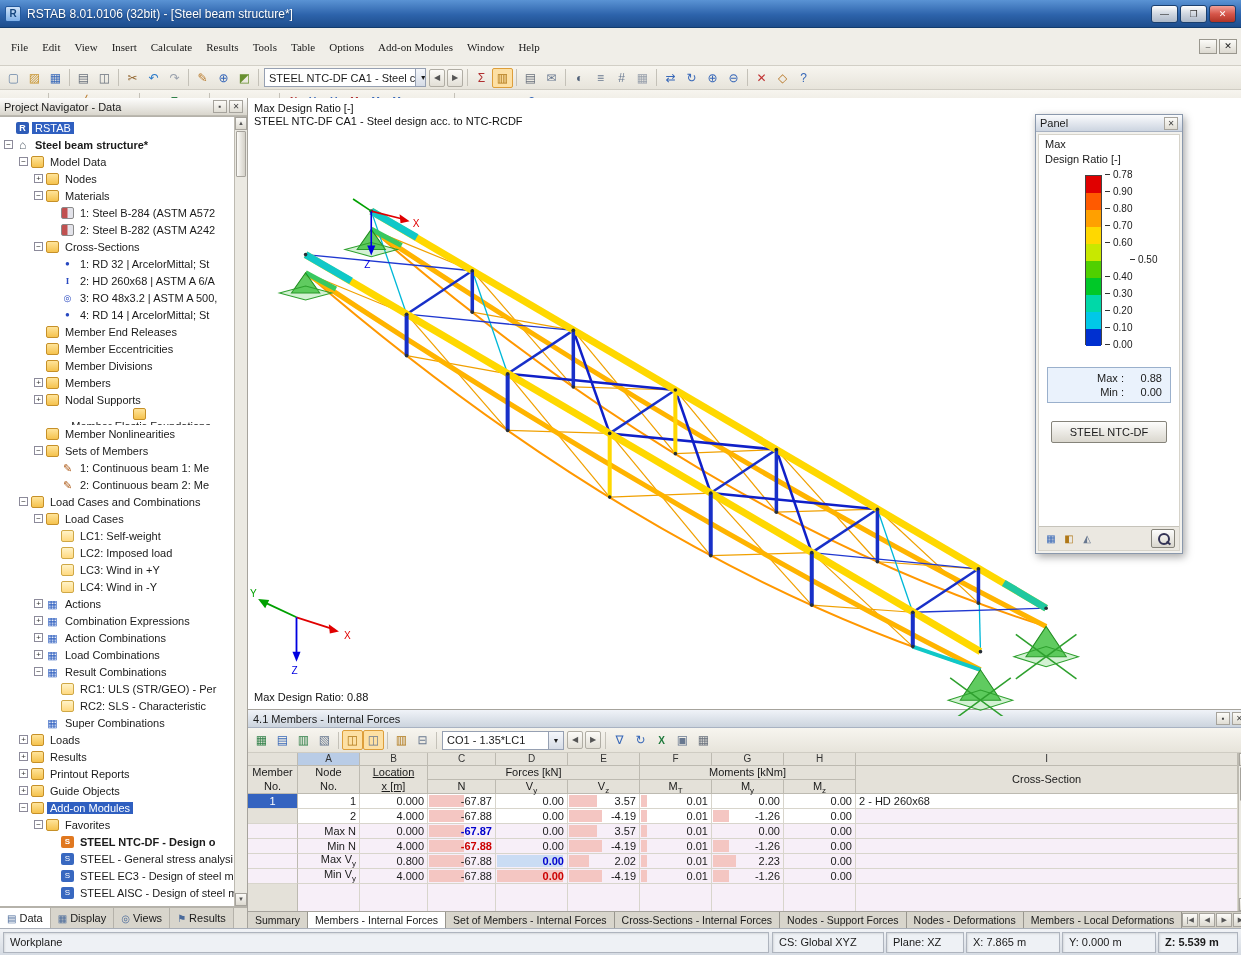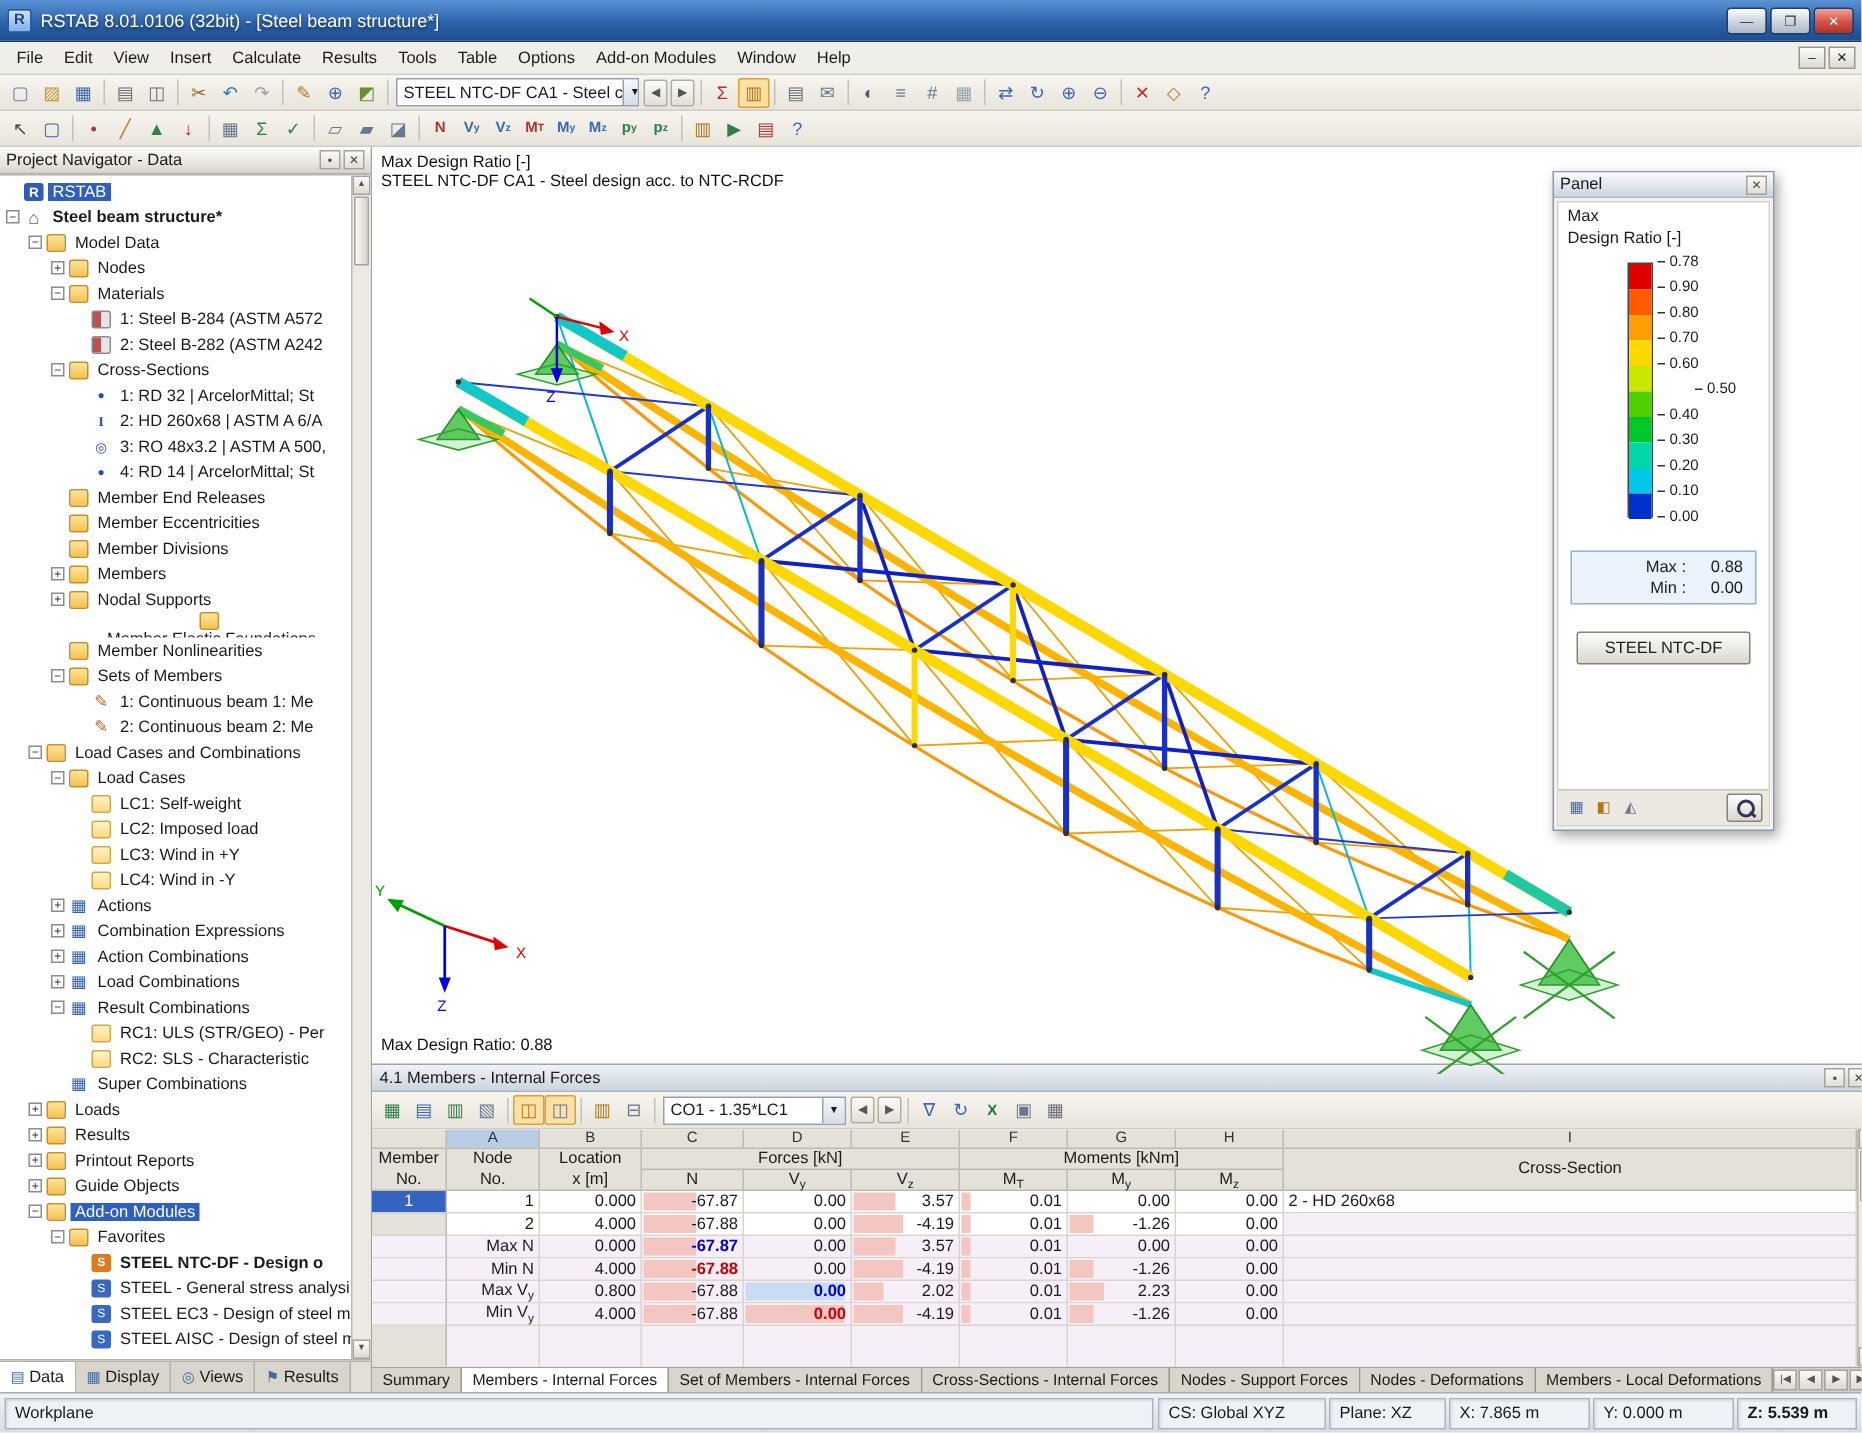--- a/index.html
+++ b/index.html
@@ -8,21 +8,21 @@
 
   
   .titlebar { height:28px; background:linear-gradient(#5a93d4,#2d63ab 55%,#1d4d8c); display:flex; align-items:center; padding:0 5px; color:#fff; border-bottom:1px solid #123c6e; }
   .app-icon { width:16px; height:16px; background:linear-gradient(#cfe2f8,#7fb0e8); border:1px solid #245a9e; border-radius:2px; color:#17477f; font-size:10px; font-weight:bold; text-align:center; line-height:14px; }
   .title-text { flex:1; padding-left:6px; font-size:12px; text-shadow:0 1px 2px rgba(0,0,0,.5); white-space:nowrap; overflow:hidden; }
   .win-btns { display:flex; gap:2px; }
   .win-btn { width:27px; height:18px; border:1px solid #1a3f6e; border-radius:3px; background:linear-gradient(#fdfdfd,#cfd6e0 50%,#aeb9c8); color:#333; font-size:9px; text-align:center; line-height:16px; }
   .win-btn.close { background:linear-gradient(#f2a198,#d6564a 50%,#b03325); color:#fff; }
 
   
-  .menubar { height:22px; background:#f0eee8; border-bottom:1px solid #d2cfc6; display:flex; align-items:center; padding-left:4px; }
+  .menubar { height:38px; background:#f0eee8; border-bottom:1px solid #d2cfc6; display:flex; align-items:center; padding-left:4px;font-family:Liberation Serif, serif; }
   .menu-item { padding:3px 7px; white-space:nowrap; }
   .mdi-btns { margin-left:auto; display:flex; gap:2px; padding-right:4px; }
   .mdi-btn { width:18px; height:15px; border:1px solid #9a978e; background:linear-gradient(#fcfbf8,#dcd9d0); text-align:center; line-height:13px; font-size:9px; }
   .toolbar { height:24px; background:linear-gradient(#f7f5ef,#e7e4db); border-bottom:1px solid #cfccc3; display:flex; align-items:center; padding:0 3px; }
   .tbgroup { display:flex; align-items:center; }
   .tbico { width:21px; height:20px; display:flex; align-items:center; justify-content:center; border:1px solid transparent; border-radius:2px; font-size:12px; flex:none; }
   .tbico sub { font-size:7px; }
   .tbico.active { background:#fde0a4; border-color:#dd9e3a; }
   .tbico.txt { font-size:10px; font-weight:bold; }
   .tbsep { width:1px; height:17px; background:#c4c1b8; margin:0 3px; flex:none; }
@@ -837,21 +837,21 @@
               </div>
             <div class="header-row" id="header-row">
                 <div class="hcell" style="width: 50px;">
                   <div class="l1">Member</div>
                   <div class="l2">No.</div>
                 </div>
                 <div class="hcell" style="width: 62px;">
                   <div class="l1">Node</div>
                   <div class="l2">No.</div>
                 </div>
-                <div class="hcell" style="width: 68px;">
+                <div class="hcell" style="width: 68px; text-decoration: underline;">
                   <div class="l1">Location</div>
                   <div class="l2">x [m]</div>
                 </div>
                 <div class="hgroup" style="width: 212px;">
                   <div class="hgtop">Forces [kN]</div>
                   <div class="hgrow">
                     <div class="hsub" style="width: 68px;">N</div>
                     <div class="hsub" style="width: 72px;">V<sub>y</sub></div>
                     <div class="hsub" style="width: 72px;">V<sub>z</sub></div>
                   </div>

